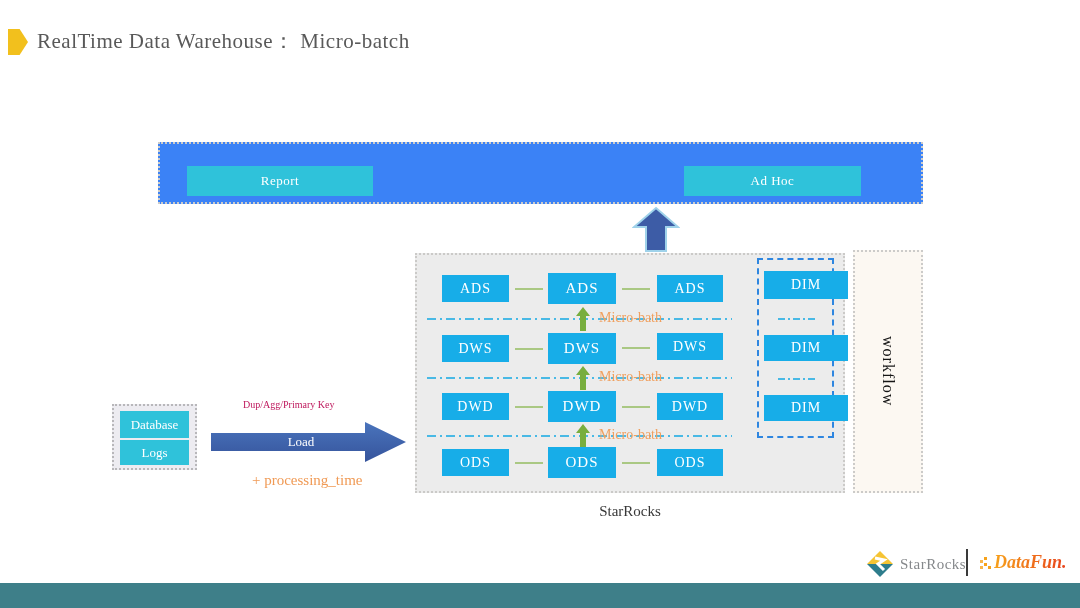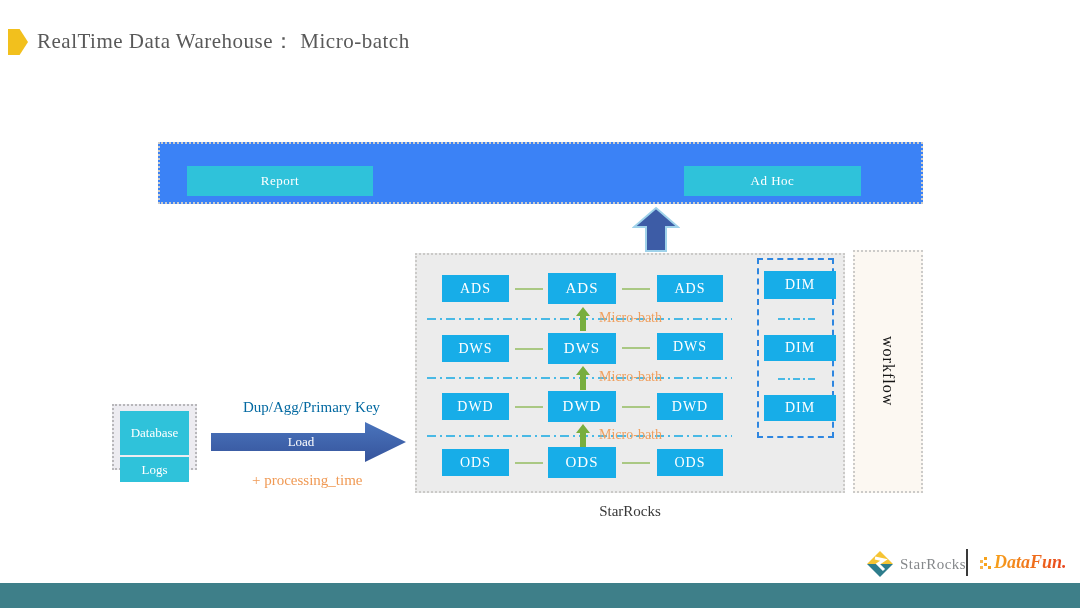--- a/index.html
+++ b/index.html
@@ -28,43 +28,43 @@
     background:#a7a6a8;border:1px solid #908f92;padding:3px 5px;overflow:hidden;
     font-size:9.4px;line-height:10.8px;white-space:pre;color:#cb4b8b;}
   .sql-line{height:10.8px;}
   .tone-pink{color:#cb4b8b;}
 
   
   .source-box{position:absolute;left:112px;top:404px;width:85px;height:66px;box-sizing:border-box;
     border:2px dotted #b8b7ba;background:#edecf1;padding:5px 6px;}
   .src-btn{width:100%;background:#2fc2da;color:#fff;font-size:13px;display:flex;align-items:center;
     justify-content:center;}
-  .src-db{height:44px;}
+  .src-db{height:27px;}
   .src-logs{height:25px;margin-top:2px;}
 
-  .dup-label{position:absolute;left:243px;top:399px;font-size:15px;color:#0369a1;}
+  .dup-label{position:absolute;left:243px;top:399px;font-size:10px;color:#be185d;}
   .proc-label{position:absolute;left:252px;top:472px;font-size:15px;color:#f09a55;}
   .load-arrow{position:absolute;left:211px;top:420px;width:197px;height:44px;}
   .load-label{position:absolute;left:50px;top:14px;width:80px;text-align:center;color:#fff;font-size:13px;}
 
   
   .grid-box{position:absolute;left:415px;top:253px;width:430px;height:240px;box-sizing:border-box;
     border:2px dotted #cbcac8;background:#ececec;}
   .lbox{position:absolute;background:#17ade8;color:#fff;display:flex;align-items:center;
     justify-content:center;font-size:14px;letter-spacing:1px;}
   .lbox-big{font-size:15px;}
   .conn{position:absolute;height:2px;background:#aac883;}
   .sep{position:absolute;left:10px;width:305px;height:2px;
     background:repeating-linear-gradient(90deg,#49b9e5 0 9px,transparent 9px 13px,#49b9e5 13px 15px,transparent 15px 19px);}
   .micro-arrow{position:absolute;left:159px;}
   .micro-label{position:absolute;left:182px;font-size:14px;color:#f0a05f;}
 
   .dim-box{position:absolute;left:340px;top:3px;width:77px;height:180px;box-sizing:border-box;
     border:2px dashed #2e86e0;}
-  .dim-item{position:absolute;left:5px;width:72px;background:#17ade8;color:#fff;display:flex;
+  .dim-item{position:absolute;left:5px;width:84px;background:#17ade8;color:#fff;display:flex;
     align-items:center;justify-content:center;font-size:14px;letter-spacing:1px;}
   .dim-sep{position:absolute;left:19px;width:38px;height:2px;
     background:repeating-linear-gradient(90deg,#49b9e5 0 7px,transparent 7px 10px,#49b9e5 10px 12px,transparent 12px 15px);}
 
   .workflow-box{position:absolute;left:853px;top:250px;width:70px;height:243px;box-sizing:border-box;
     border:2px dotted #cccbc9;background:#fcf8f2;display:flex;align-items:center;justify-content:center;}
   .workflow-label{writing-mode:vertical-rl;font-size:16px;color:#161616;letter-spacing:1px;}
 
   .grid-caption{position:absolute;left:415px;top:503px;width:430px;text-align:center;
     font-size:15px;color:#383838;}

